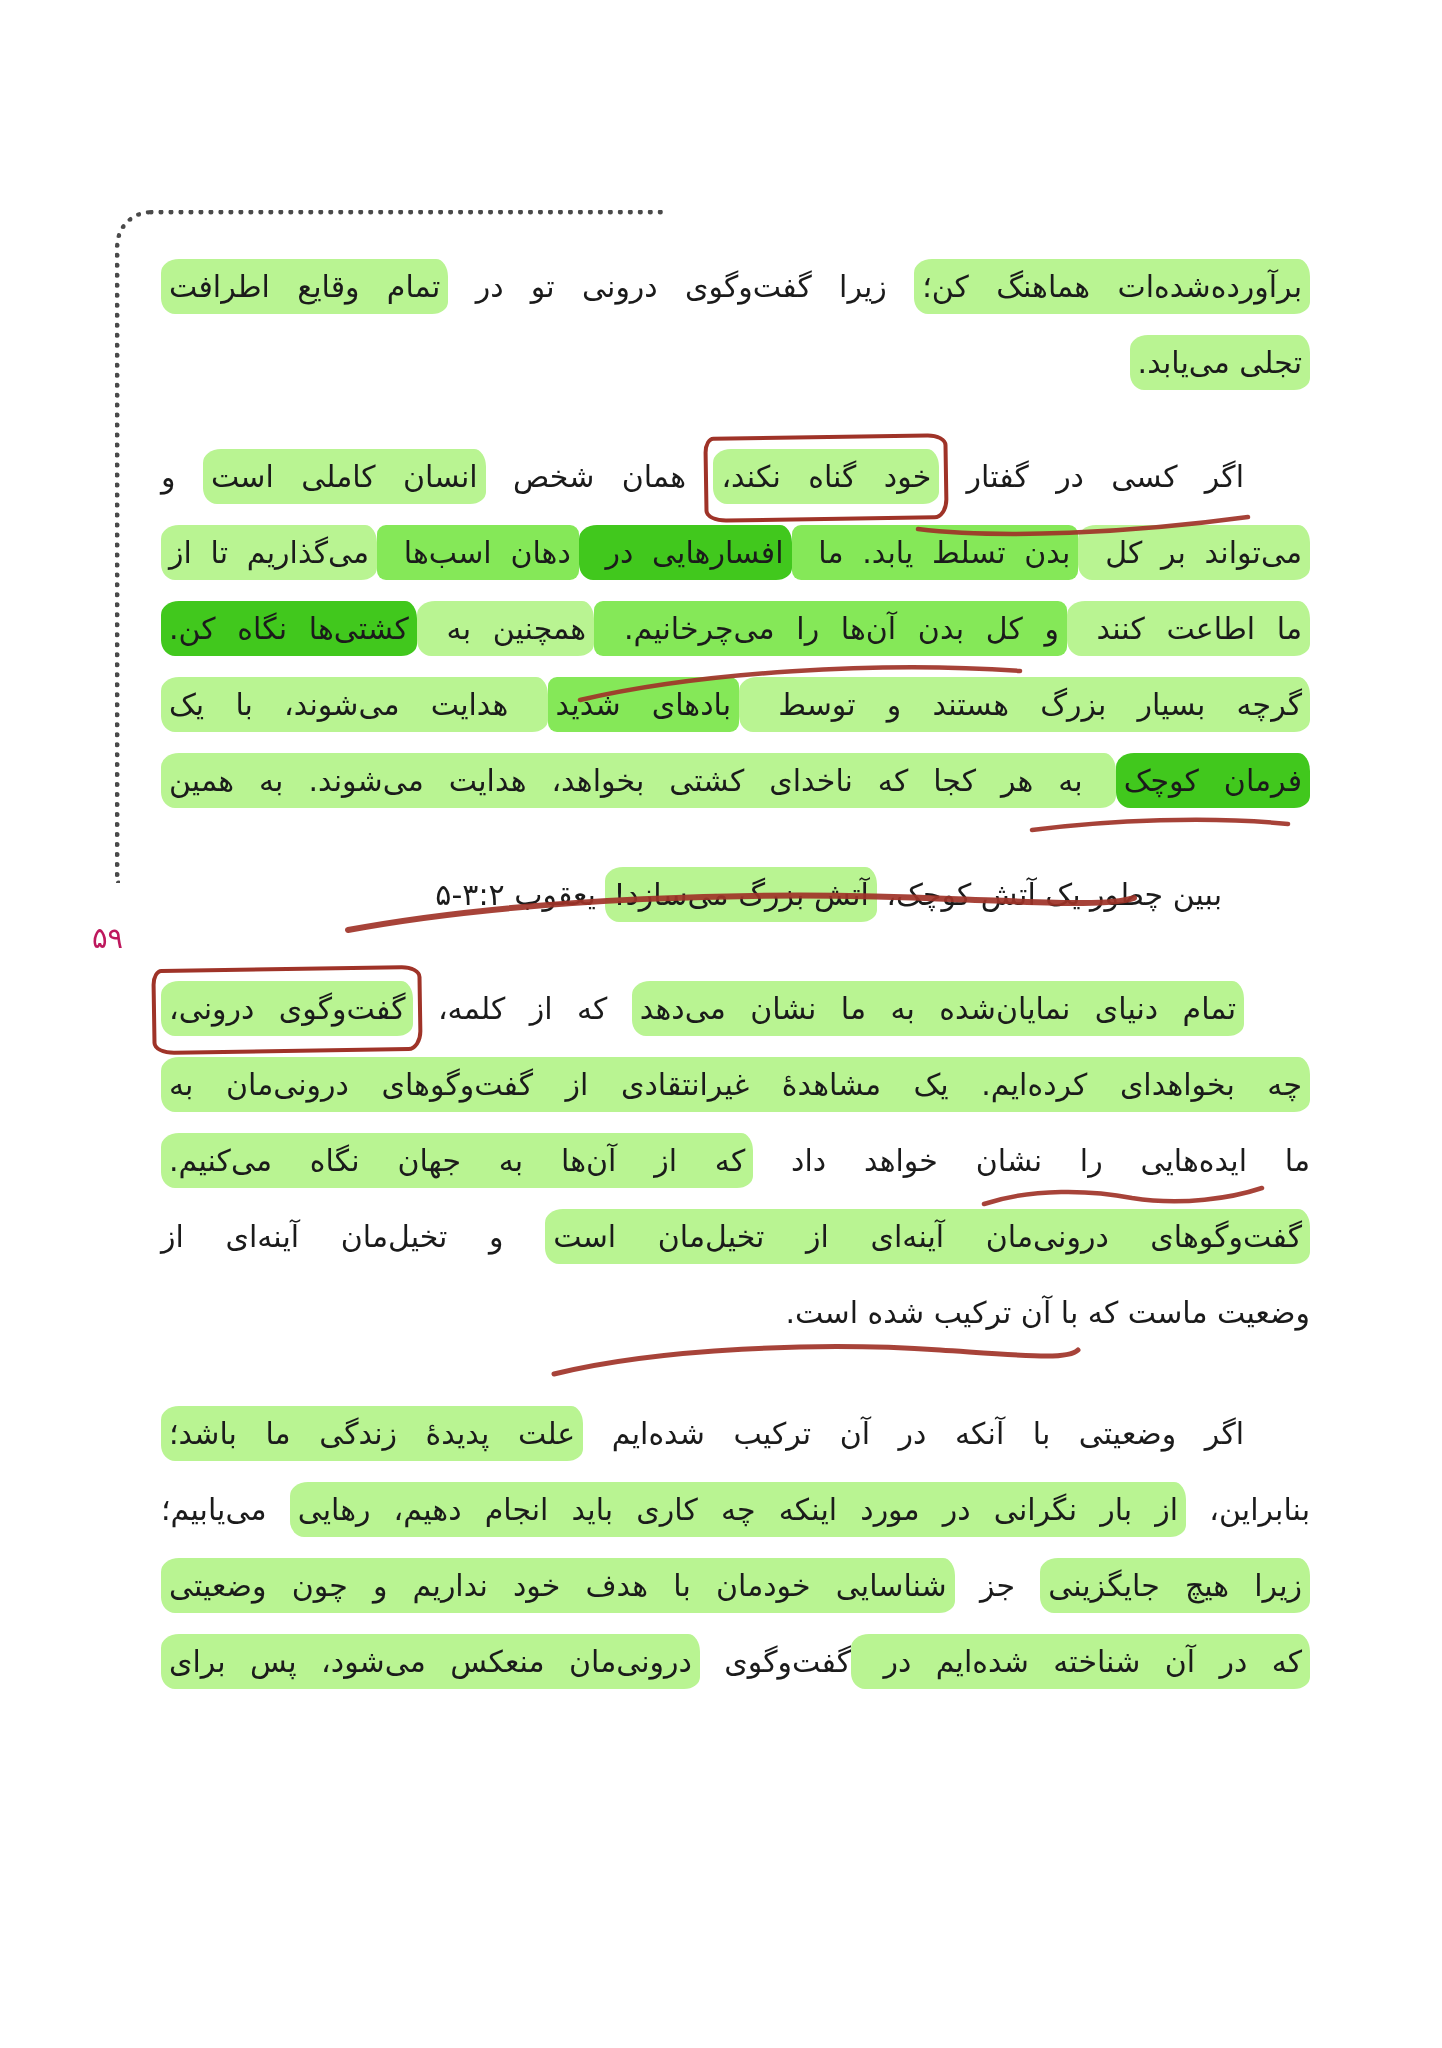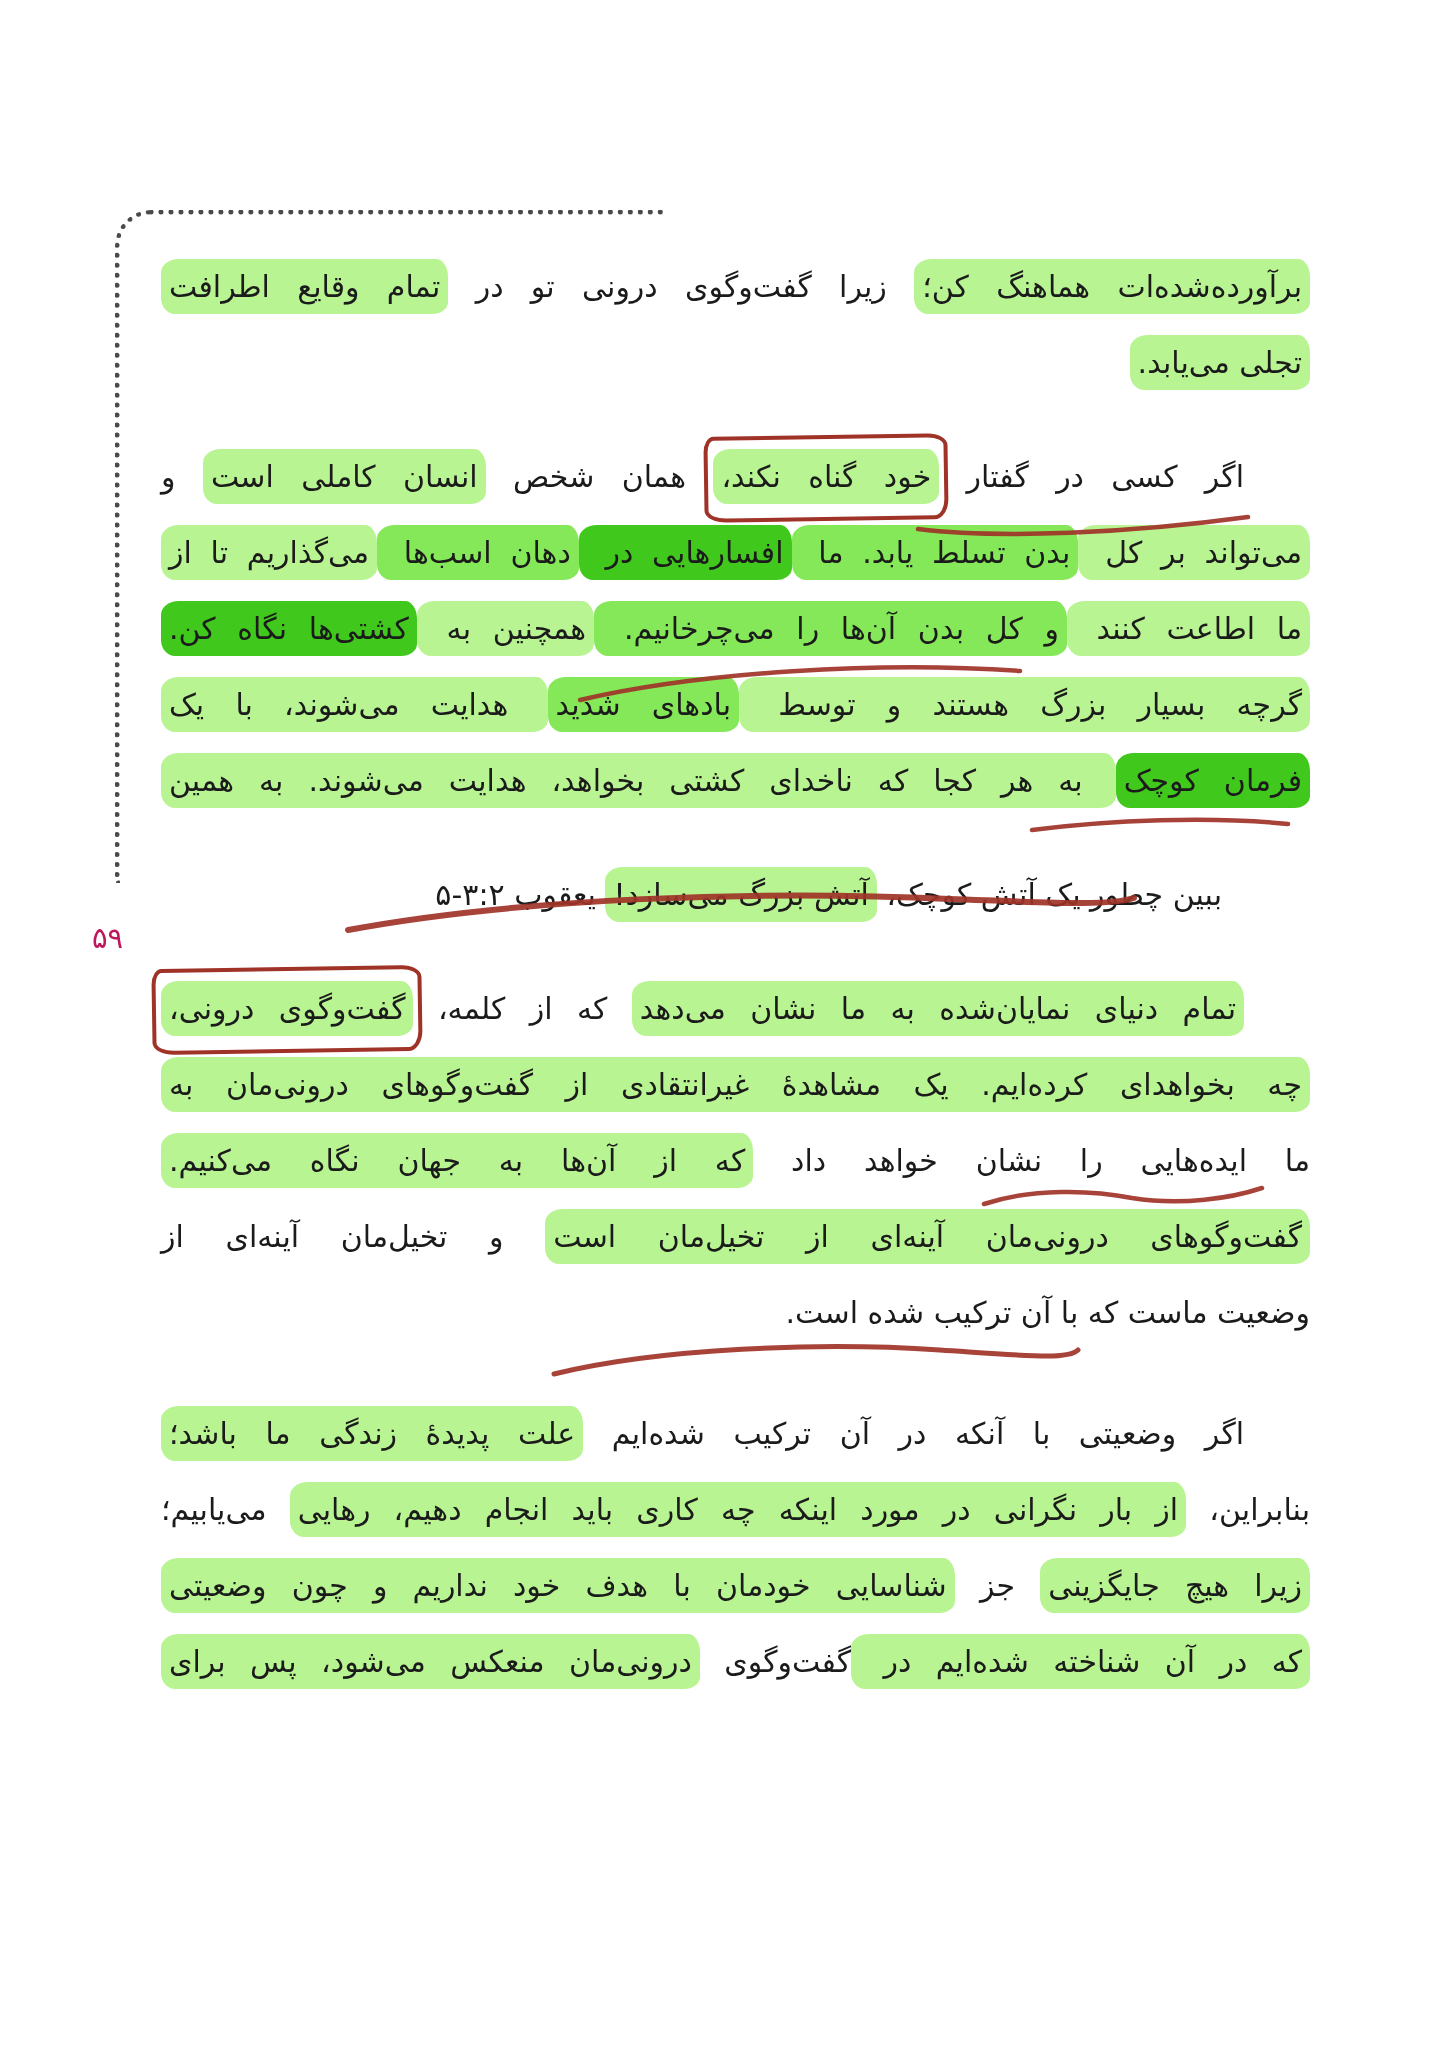--- a/index.html
+++ b/index.html
@@ -32,21 +32,21 @@
     text-align:justify;text-align-last:justify;
     height:76px;line-height:76px;
   }
   .line.end{text-align-last:right;}
   .line.indent{padding-right:66px;}
   .line.verse{padding-right:88px;text-align-last:right;}
   
   .hl{padding:10px 8px;border-radius:18px 12px 16px 14px / 14px 18px 12px 16px;
       box-decoration-break:clone;-webkit-box-decoration-break:clone;}
   .hl-l{background:var(--hl-light,#b9f492);}
-  .hl-m{background:var(--hl-medium,#85e858);}
+  .hl-m{background:var(--hl-medium,#85e858);border-radius:9px;}
   .hl-d{background:var(--hl-dark,#41c81d);padding-left:8px;}
   
   .rbox{position:relative;}
   .rbox::after{
     content:"";position:absolute;inset:-14px -9px -17px -9px;
     border:4px solid var(--pen,#9f3328);
     border-radius:10px 20px 14px 22px / 16px 12px 20px 12px;
     transform:rotate(-0.9deg);
     pointer-events:none;
   }

